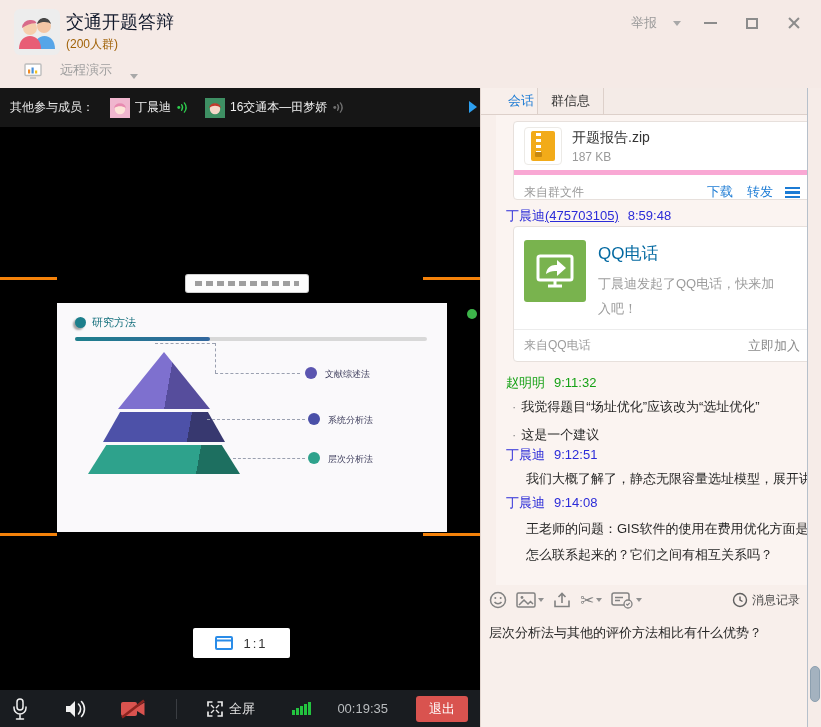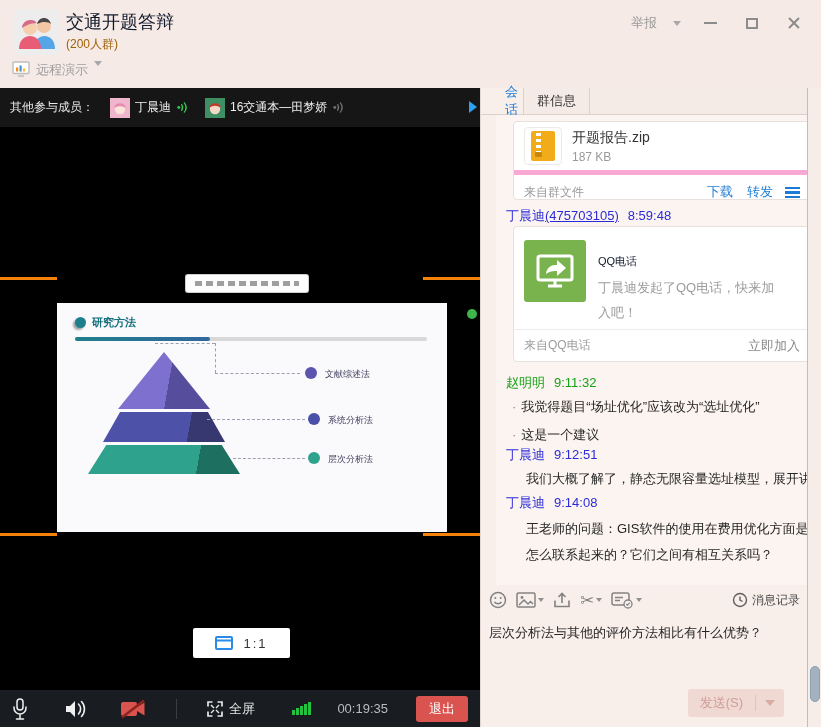--- a/index.html
+++ b/index.html
@@ -7,21 +7,21 @@
   #app {
     position:relative; width:821px; height:727px; overflow:hidden;
     font-family:"Liberation Sans","DejaVu Sans",sans-serif;
     background:#f5eae6; box-shadow: inset 0 0 0 1px #c3b8b2;
   }
   
   .titlebar { position:absolute; left:0; top:0; width:821px; height:88px; background:#f5eae6; }
   .group-avatar { position:absolute; left:14px; top:9px; width:46px; height:46px; }
   .win-title { position:absolute; left:66px; top:10px; font-size:18px; color:#0f172a; }
   .win-sub { position:absolute; left:66px; top:36px; font-size:12px; color:#a16207; }
-  .remote-row { position:absolute; left:12px; top:61px; display:flex; align-items:flex-start; gap:6px; cursor:pointer; }
+  .remote-row { position:absolute; left:24px; top:61px; display:flex; align-items:flex-end; gap:18px; cursor:pointer; }
   .remote-label { font-size:13px; color:#9e9e9e; }
   .caret { width:0; height:0; border-left:4px solid transparent; border-right:4px solid transparent; border-top:5px solid #a8a8a8; }
   .titlebar-right { position:absolute; right:14px; top:12px; display:flex; align-items:center; gap:16px; }
   .report-label { font-size:13px; color:#9a9a9a; }
   .tb-btn { width:26px; height:22px; display:flex; align-items:center; justify-content:center; cursor:pointer; }
   .min-glyph { width:13px; height:2px; background:#8c8c8c; }
   .max-glyph { width:12px; height:11px; border:2px solid #8c8c8c; }
   .close-glyph { position:relative; width:14px; height:14px; }
   .close-glyph::before,.close-glyph::after { content:""; position:absolute; left:6px; top:0; width:2px; height:14px; background:#8c8c8c; }
   .close-glyph::before { transform:rotate(45deg); }
@@ -35,21 +35,21 @@
   .member .name { font-size:12px; color:#f0f0f0; }
   .strip-arrow { position:absolute; right:3px; top:13px; width:0; height:0; border-top:6px solid transparent; border-bottom:6px solid transparent; border-left:8px solid #2da0f0; cursor:pointer; }
   .marker { position:absolute; width:57px; height:3px; background:#f5820a; }
   .mini-toolbar { position:absolute; left:186px; top:187px; width:122px; height:17px; background:#fdfdfd; border-radius:2px; box-shadow:0 0 0 1px #cfcfcf; }
   .mini-toolbar .mini-text { margin:6px 9px; height:5px; background:repeating-linear-gradient(90deg,#9f9f9f 0 7px,transparent 7px 11px); }
   .green-dot { position:absolute; left:467px; top:221px; width:10px; height:10px; border-radius:50%; background:#3db54a; }
 
   
   .slide { position:absolute; left:57px; top:215px; width:390px; height:229px; background:#faf9fb; }
   .slide-title-dot { position:absolute; left:18px; top:14px; width:11px; height:11px; border-radius:50%; background:#1d7f8c; box-shadow:-2px 2px 2px rgba(0,0,0,.35); }
-  .slide-title { position:absolute; left:35px; top:12px; font-size:11px; font-weight:bold; color:#15707d; }
+  .slide-title { position:absolute; left:35px; top:12px; font-size:11px; font-weight:normal; color:#15707d; }
   .slide-bar { position:absolute; left:18px; top:34px; width:352px; height:4px; background:#d8d8d8; border-radius:2px; }
   .slide-bar-fill { width:135px; height:4px; background:linear-gradient(90deg,#1e7f8c,#33679e); border-radius:2px; }
   .tier { position:absolute; }
   .tier1 { left:61px; top:49px; width:92px; height:57px; background:linear-gradient(100deg,#7e70cf 55%,#564d9c 55%); clip-path:polygon(50% 0,100% 100%,0 100%); }
   .tier2 { left:46px; top:109px; width:122px; height:30px; background:linear-gradient(100deg,#4d51a8 70%,#37386f 70%); clip-path:polygon(14% 0,86% 0,100% 100%,0 100%); filter:drop-shadow(0 -2px 0 #8d90c9); }
   .tier3 { left:31px; top:142px; width:152px; height:29px; background:linear-gradient(100deg,#2ea28c 72%,#1d6f60 72%); clip-path:polygon(12% 0,88% 0,100% 100%,0 100%); filter:drop-shadow(0 -2px 0 #7fccb9); }
   .connector { position:absolute; border-top:1px dashed #9aa0b0; height:0; }
   .connector-v { position:absolute; border-left:1px dashed #9aa0b0; width:0; }
   .slide-item-dot { position:absolute; width:12px; height:12px; border-radius:50%; }
   .slide-item-label { position:absolute; font-size:9px; color:#3d3d5c; }
@@ -67,21 +67,21 @@
   .ctrl-spacer { flex:1; }
   .signal { display:flex; align-items:flex-end; gap:1px; }
   .signal i { display:block; width:3px; background:#23c33f; }
   .timer { font-size:13px; color:#b9bcbe; margin-left:10px; }
   .exit-btn { margin-left:12px; background:#d9534f; color:#fff; font-size:13px; padding:4px 13px; border-radius:3px; cursor:pointer; }
 
   
   .chat-panel { position:absolute; left:480px; top:88px; width:341px; height:639px; background:#f8efeb; border-left:1px solid #e4d7d1; }
   .tabs { position:absolute; left:0; top:0; width:100%; height:27px; display:flex; background:#f4ebe7; border-bottom:1px solid #ddd0ca; }
   .tab { display:flex; align-items:center; justify-content:center; font-size:13px; cursor:pointer; border-right:1px solid #ddd0ca; }
-  .tab-active { width:43px; color:#1c7bd4; background:#f8efeb;padding-left:24px; }
+  .tab-active { width:57px; color:#1c7bd4; background:#f8efeb;padding-left:24px; }
   .tab-idle { width:66px; color:#333; }
   .chatlist { position:absolute; left:15px; top:27px; width:327px; height:470px; background:#fbf4f1; }
   .card { position:absolute; background:#fff; border:1px solid #e7e0dc; border-radius:4px; }
   .file-card { left:17px; top:6px; width:298px; height:79px; }
   .fc-top { display:flex; align-items:center; gap:10px; padding:6px 10px; height:48px; }
   .zip-box { width:38px; height:38px; border:1px solid #eceae6; border-radius:4px; background:#fff; display:flex; align-items:center; justify-content:center; }
   .zip-inner { width:24px; height:30px; background:#f2ab19; border-radius:2px; position:relative; }
   .zip-teeth { position:absolute; left:5px; top:2px; width:5px; height:19px; background:repeating-linear-gradient(#fff 0 3px,rgba(255,255,255,0) 3px 6px); }
   .zip-pull { position:absolute; left:4px; top:21px; width:7px; height:5px; background:#c8880e; border-radius:1px; }
   .fc-name { font-size:14px; color:#333; }
@@ -90,21 +90,21 @@
   .fc-source { font-size:12px; color:#9a9a9a; flex:1; }
   .fc-link { font-size:13px; color:#1c7bd4; margin-left:14px; cursor:pointer; }
   .menu-icon { width:15px; height:11px; margin-left:12px; background:repeating-linear-gradient(#1c7bd4 0 2.2px,rgba(0,0,0,0) 2.2px 4.4px); cursor:pointer; }
   .sender { position:absolute; left:10px; font-size:13px; white-space:nowrap; }
   .sender-blue { color:#2b2bd8; } .sender-green { color:#15a115; }
   .sender .uin { text-decoration:underline; cursor:pointer; }
   .sender .time { margin-left:9px; }
   .call-card { left:17px; top:111px; width:298px; height:136px; }
   .call-body { display:flex; padding:13px 10px 0 10px; gap:12px; }
   .call-icon { width:62px; height:62px; background:#79b34e; border-radius:3px; display:flex; align-items:center; justify-content:center; }
-  .call-title { font-size:11px; color:#0f172a; margin-top:14px; }
+  .call-title { font-size:17px; color:#0369a1; margin-top:2px; }
   .call-desc { font-size:13px; color:#9c9c9c; line-height:25px; margin-top:6px; width:185px; }
   .call-footer { position:absolute; left:0; bottom:0; width:100%; height:32px; border-top:1px solid #ececec; display:flex; align-items:center; padding:0 10px; }
   .call-source { font-size:12px; color:#9c9c9c; flex:1; }
   .call-join { font-size:13px; color:#8a8a8a; cursor:pointer; }
   .msg-line { position:absolute; font-size:13px; color:#262626; }
   .bullet { color:#8a8a8a; margin-right:5px; }
   .msg-clip { left:30px; width:294px; white-space:nowrap; overflow:hidden; }
   .msg-wrap { left:30px; width:288px; line-height:26px; }
 
   .chat-toolbar { position:absolute; left:0; top:497px; width:327px; height:30px; display:flex; align-items:center; padding:0 8px; gap:9px; }
@@ -403,26 +403,19 @@
           <path d="M8 4.5V8l2.5 1.5" stroke="#5f5f5f" stroke-width="1.4" fill="none"></path>
         </svg>
         <span class="history-label">消息记录</span>
       </div>
     </div>
 
     <div class="chat-input">
       <div class="input-text">层次分析法与其他的评价方法相比有什么优势？</div>
     </div>
 
-    <div class="send-row">
-      <div class="send-btn">
-        <span class="send-label">发送(S)</span>
-        <span class="send-divider"></span>
-        <span class="send-caret"></span>
-      </div>
-    </div>
 
     <div class="gutter">
       <div class="thumb"></div>
     </div>
   </div>
 
 </div>
 
 </body></html>

